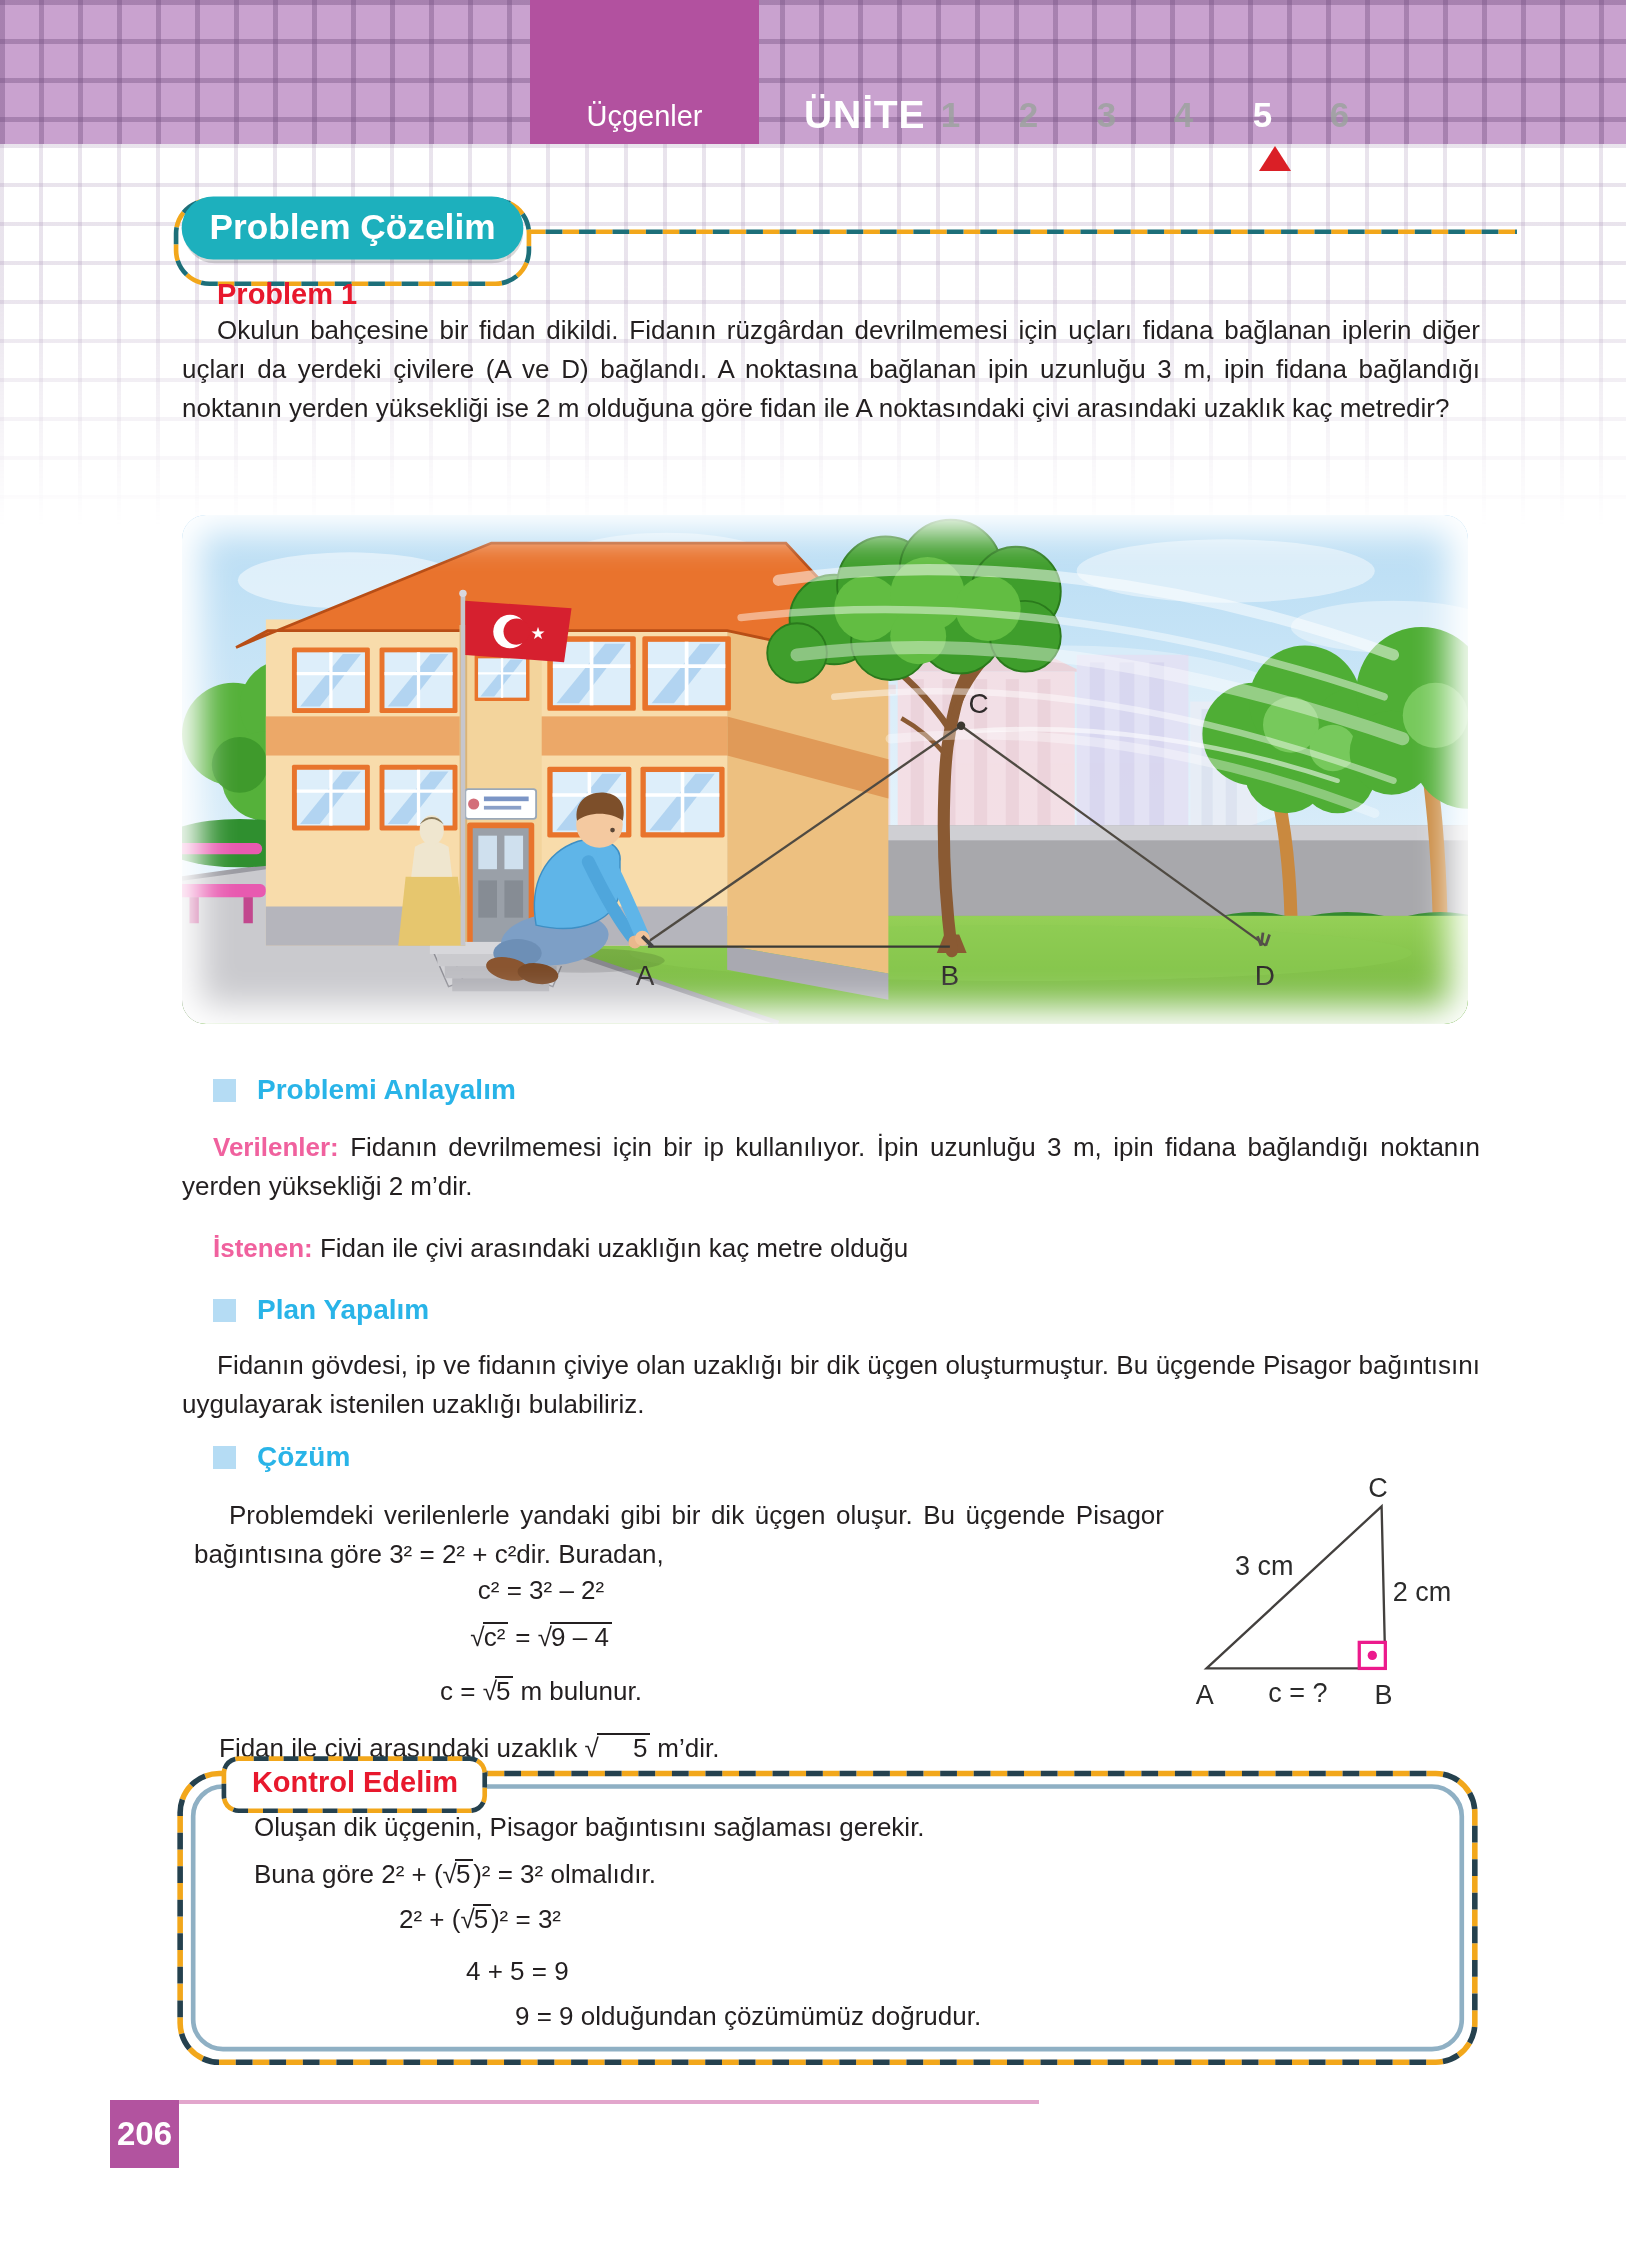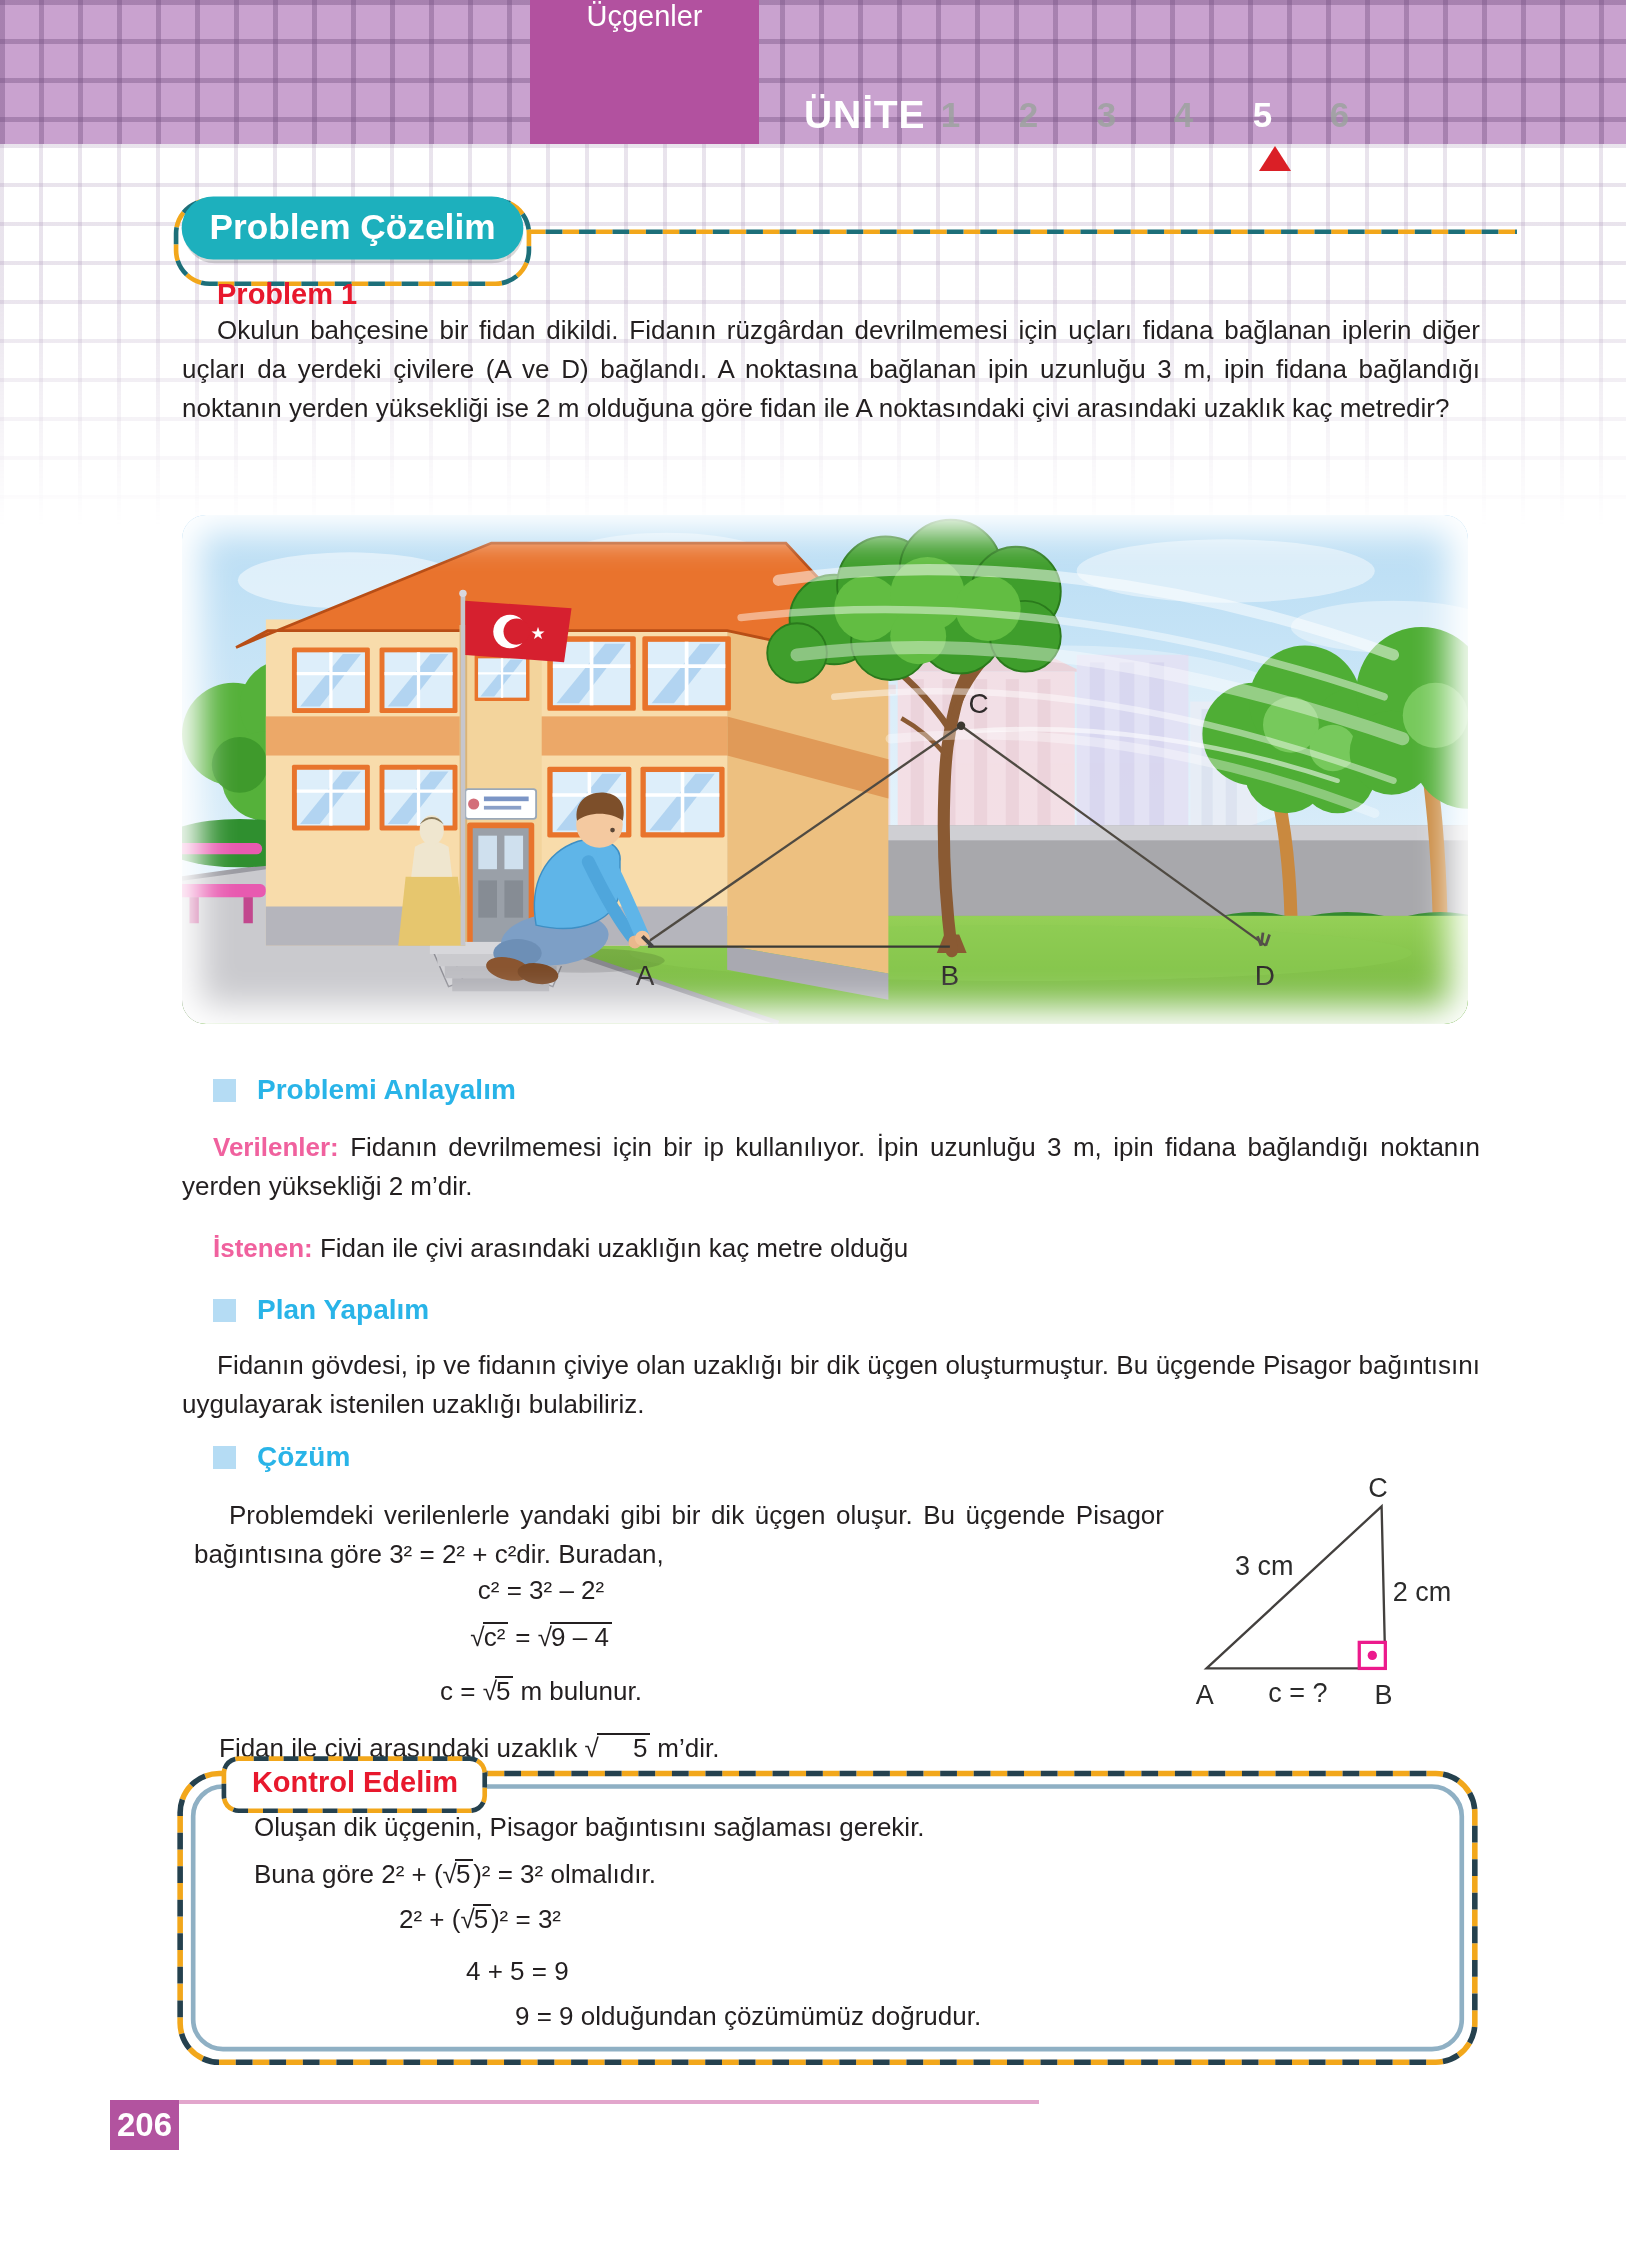--- a/index.html
+++ b/index.html
@@ -8,21 +8,21 @@
 
   
   .band{position:absolute;left:0;top:0;width:1627px;height:144px;background:#c9a2cf;}
   .band::after{content:"";position:absolute;inset:0;z-index:2;pointer-events:none;
     background-image:
       repeating-linear-gradient(to right, rgba(120,84,132,.42) 0 4.7px, transparent 4.7px 39px),
       repeating-linear-gradient(to bottom, rgba(120,84,132,.42) 0 4.7px, transparent 4.7px 39px);}
   .brand{position:absolute;z-index:3;left:140px;bottom:7.5px;width:378px;text-align:right;
          color:#fff;font-weight:bold;font-size:39px;letter-spacing:0.9px;}
   .chapter{position:absolute;z-index:3;left:530px;top:0;width:229px;height:144px;background:#b2519f;
-           display:flex;align-items:flex-start;justify-content:center;padding-bottom:11.2px;box-sizing:border-box;
+           display:flex;align-items:flex-end;justify-content:center;padding-bottom:11.2px;box-sizing:border-box;
            color:#fff;font-size:29px;}
   .unitlbl{position:absolute;z-index:3;left:804px;bottom:7.5px;color:#fff;font-weight:bold;font-size:39px;letter-spacing:0.9px;}
   .unit{position:absolute;z-index:3;bottom:9.3px;width:41px;text-align:center;
         font-weight:bold;font-size:35px;color:#9aa29d;opacity:.8;}
   .unit.active{color:#fff;opacity:1;}
   .tri-up{position:absolute;left:1259px;top:146px;width:0;height:0;z-index:3;
           border-left:16px solid transparent;border-right:16px solid transparent;border-bottom:25px solid #da1f26;}
 
   
   .pagegrid{position:absolute;left:0;top:144px;width:1627px;height:401px;pointer-events:none;
@@ -48,21 +48,21 @@
   .illus::after{content:"";position:absolute;inset:0;border-radius:24px;pointer-events:none;
                 box-shadow:inset 0 0 34px 18.6px #ffffff;}
 
   
   .kline{position:absolute;font-size:26px;white-space:nowrap;}
   .ktitle{position:absolute;left:227px;top:1766px;width:256px;text-align:center;
           color:#e8182d;font-weight:bold;font-size:29px;}
 
   
   .pgline{position:absolute;left:177px;top:2100px;width:862px;height:3.7px;background:#e2a6cc;}
-  .pgnum{position:absolute;left:110px;top:2100px;width:69px;height:50px;background:#b2539f;
+  .pgnum{position:absolute;left:110px;top:2100px;width:69px;height:68px;background:#b2539f;
          color:#fff;font-weight:bold;font-size:33px;display:flex;align-items:center;justify-content:center;}
   svg text{font-family:"Liberation Sans","DejaVu Sans",sans-serif;}
 </style>
 </head>
 <body>
 
 <div id="page">
 
   <div class="band">
     <div class="chapter">

